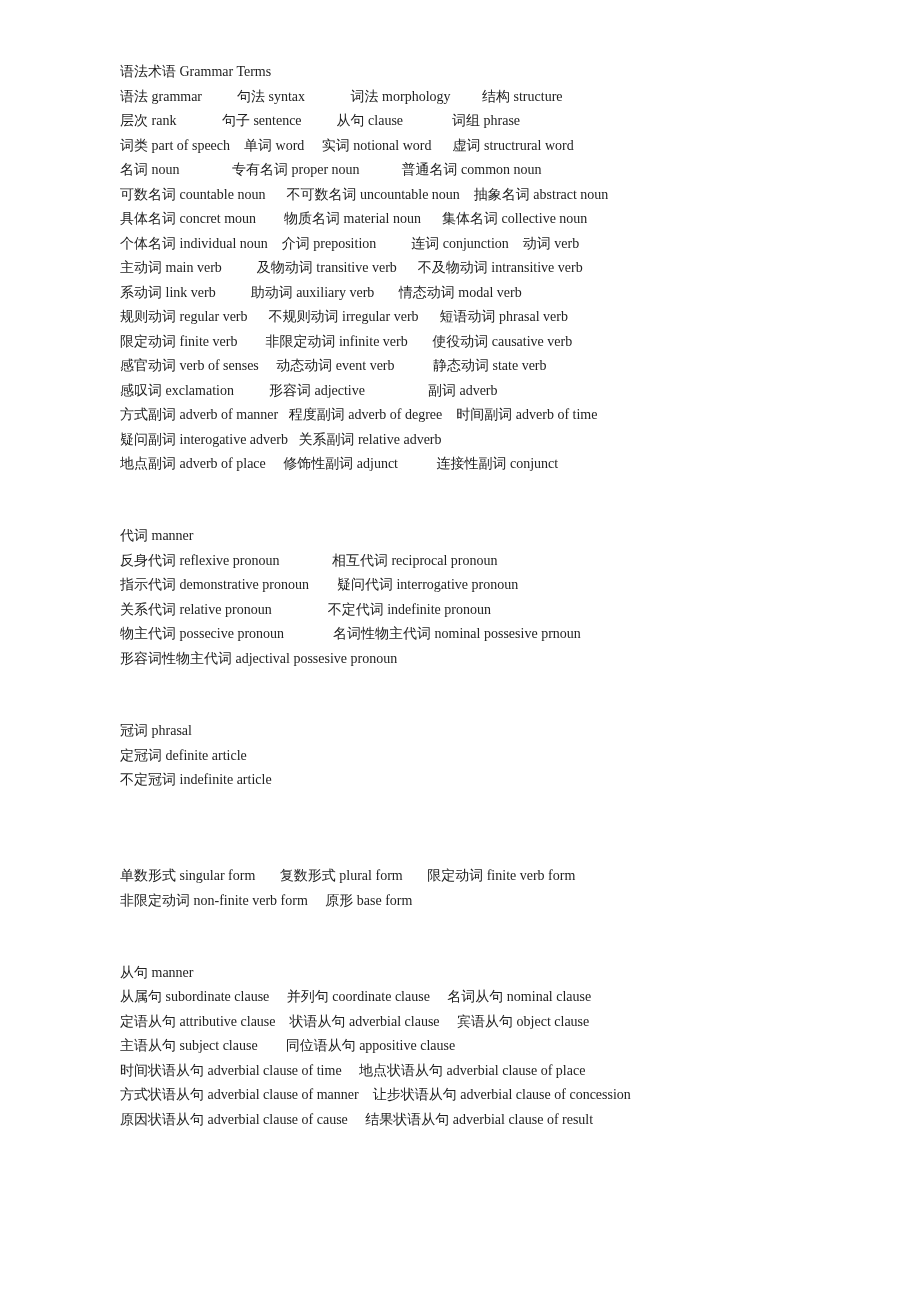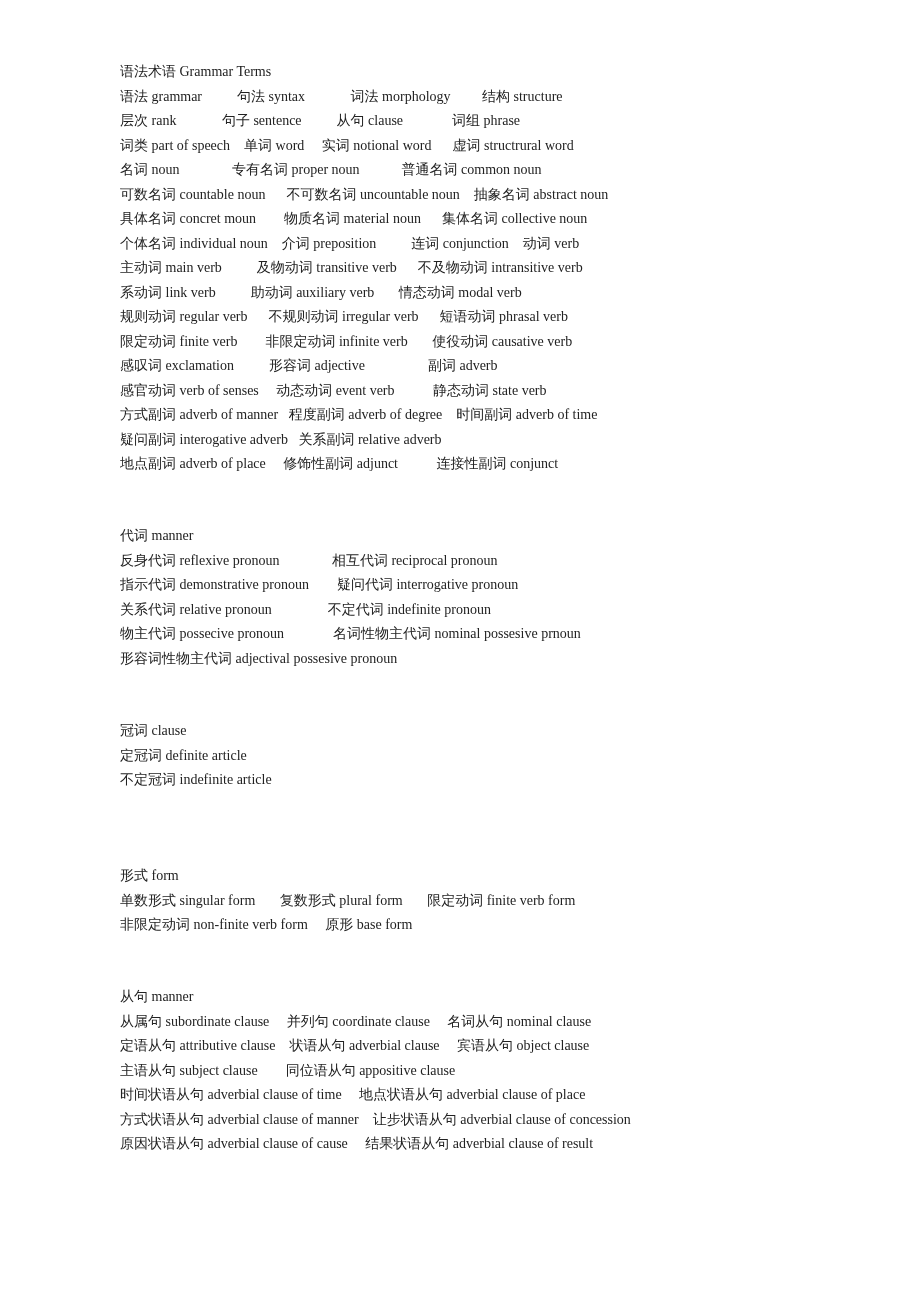--- a/index.html
+++ b/index.html
@@ -37,22 +37,22 @@
     <p>层次  rank&nbsp;&nbsp;&nbsp;&nbsp;&nbsp;&nbsp;&nbsp;&nbsp;&nbsp;&nbsp;&nbsp;&nbsp;&nbsp;句子  sentence&nbsp;&nbsp;&nbsp;&nbsp;&nbsp;&nbsp;&nbsp;&nbsp;&nbsp;&nbsp;从句  clause&nbsp;&nbsp;&nbsp;&nbsp;&nbsp;&nbsp;&nbsp;&nbsp;&nbsp;&nbsp;&nbsp;&nbsp;&nbsp;&nbsp;词组  phrase</p>
     <p>词类  part of speech&nbsp;&nbsp;&nbsp;&nbsp;单词  word&nbsp;&nbsp;&nbsp;&nbsp;&nbsp;实词  notional word&nbsp;&nbsp;&nbsp;&nbsp;&nbsp;&nbsp;虚词  structrural word</p>
     <p>名词  noun&nbsp;&nbsp;&nbsp;&nbsp;&nbsp;&nbsp;&nbsp;&nbsp;&nbsp;&nbsp;&nbsp;&nbsp;&nbsp;&nbsp;&nbsp;专有名词  proper noun&nbsp;&nbsp;&nbsp;&nbsp;&nbsp;&nbsp;&nbsp;&nbsp;&nbsp;&nbsp;&nbsp;&nbsp;普通名词  common noun</p>
     <p>可数名词  countable noun&nbsp;&nbsp;&nbsp;&nbsp;&nbsp;&nbsp;不可数名词  uncountable noun&nbsp;&nbsp;&nbsp;&nbsp;抽象名词  abstract noun</p>
     <p>具体名词  concret moun&nbsp;&nbsp;&nbsp;&nbsp;&nbsp;&nbsp;&nbsp;&nbsp;物质名词  material noun&nbsp;&nbsp;&nbsp;&nbsp;&nbsp;&nbsp;集体名词  collective noun</p>
     <p>个体名词  individual noun&nbsp;&nbsp;&nbsp;&nbsp;介词  preposition&nbsp;&nbsp;&nbsp;&nbsp;&nbsp;&nbsp;&nbsp;&nbsp;&nbsp;&nbsp;连词  conjunction&nbsp;&nbsp;&nbsp;&nbsp;动词  verb</p>
     <p>主动词  main verb&nbsp;&nbsp;&nbsp;&nbsp;&nbsp;&nbsp;&nbsp;&nbsp;&nbsp;&nbsp;及物动词  transitive verb&nbsp;&nbsp;&nbsp;&nbsp;&nbsp;&nbsp;不及物动词  intransitive verb</p>
     <p>系动词  link verb&nbsp;&nbsp;&nbsp;&nbsp;&nbsp;&nbsp;&nbsp;&nbsp;&nbsp;&nbsp;助动词  auxiliary verb&nbsp;&nbsp;&nbsp;&nbsp;&nbsp;&nbsp;&nbsp;情态动词  modal verb</p>
     <p>规则动词  regular verb&nbsp;&nbsp;&nbsp;&nbsp;&nbsp;&nbsp;不规则动词  irregular verb&nbsp;&nbsp;&nbsp;&nbsp;&nbsp;&nbsp;短语动词  phrasal verb</p>
     <p>限定动词  finite verb&nbsp;&nbsp;&nbsp;&nbsp;&nbsp;&nbsp;&nbsp;&nbsp;非限定动词  infinite verb&nbsp;&nbsp;&nbsp;&nbsp;&nbsp;&nbsp;&nbsp;使役动词  causative verb</p>
+    <p>感官动词  verb of senses&nbsp;&nbsp;&nbsp;&nbsp;&nbsp;动态动词  event verb&nbsp;&nbsp;&nbsp;&nbsp;&nbsp;&nbsp;&nbsp;&nbsp;&nbsp;&nbsp;&nbsp;静态动词  state verb</p>
     <p>感叹词  exclamation&nbsp;&nbsp;&nbsp;&nbsp;&nbsp;&nbsp;&nbsp;&nbsp;&nbsp;&nbsp;形容词  adjective&nbsp;&nbsp;&nbsp;&nbsp;&nbsp;&nbsp;&nbsp;&nbsp;&nbsp;&nbsp;&nbsp;&nbsp;&nbsp;&nbsp;&nbsp;&nbsp;&nbsp;&nbsp;副词  adverb</p>
-    <p>感官动词  verb of senses&nbsp;&nbsp;&nbsp;&nbsp;&nbsp;动态动词  event verb&nbsp;&nbsp;&nbsp;&nbsp;&nbsp;&nbsp;&nbsp;&nbsp;&nbsp;&nbsp;&nbsp;静态动词  state verb</p>
     <p>方式副词  adverb of manner&nbsp;&nbsp;&nbsp;程度副词  adverb of degree&nbsp;&nbsp;&nbsp;&nbsp;时间副词  adverb of time</p>
     <p>疑问副词  interogative adverb&nbsp;&nbsp;&nbsp;关系副词  relative adverb</p>
     <p>地点副词  adverb of place&nbsp;&nbsp;&nbsp;&nbsp;&nbsp;修饰性副词  adjunct&nbsp;&nbsp;&nbsp;&nbsp;&nbsp;&nbsp;&nbsp;&nbsp;&nbsp;&nbsp;&nbsp;连接性副词  conjunct</p>
   </div>
 
   <br>
 
   
   <div class="section">
     <p>代词  manner</p>
@@ -60,34 +60,33 @@
     <p>指示代词  demonstrative pronoun&nbsp;&nbsp;&nbsp;&nbsp;&nbsp;&nbsp;&nbsp;&nbsp;疑问代词  interrogative pronoun</p>
     <p>关系代词  relative pronoun&nbsp;&nbsp;&nbsp;&nbsp;&nbsp;&nbsp;&nbsp;&nbsp;&nbsp;&nbsp;&nbsp;&nbsp;&nbsp;&nbsp;&nbsp;&nbsp;不定代词  indefinite pronoun</p>
     <p>物主代词  possecive pronoun&nbsp;&nbsp;&nbsp;&nbsp;&nbsp;&nbsp;&nbsp;&nbsp;&nbsp;&nbsp;&nbsp;&nbsp;&nbsp;&nbsp;名词性物主代词  nominal possesive prnoun</p>
     <p>形容词性物主代词  adjectival possesive pronoun</p>
   </div>
 
   <br>
 
   
   <div class="section">
-    <p>冠词  clause</p>
+    <p>冠词  phrasal</p>
     <p>定冠词  definite article</p>
     <p>不定冠词  indefinite article</p>
   </div>
 
   <br>
 
   
 
   <br>
 
   
   <div class="section">
-    <p>形式  form</p>
     <p>单数形式  singular form&nbsp;&nbsp;&nbsp;&nbsp;&nbsp;&nbsp;&nbsp;复数形式  plural form&nbsp;&nbsp;&nbsp;&nbsp;&nbsp;&nbsp;&nbsp;限定动词  finite verb form</p>
     <p>非限定动词  non-finite verb form&nbsp;&nbsp;&nbsp;&nbsp;&nbsp;原形  base form</p>
   </div>
 
   <br>
 
   
   <div class="section">
     <p>从句  manner</p>
     <p>从属句  subordinate clause&nbsp;&nbsp;&nbsp;&nbsp;&nbsp;并列句  coordinate clause&nbsp;&nbsp;&nbsp;&nbsp;&nbsp;名词从句  nominal clause</p>

